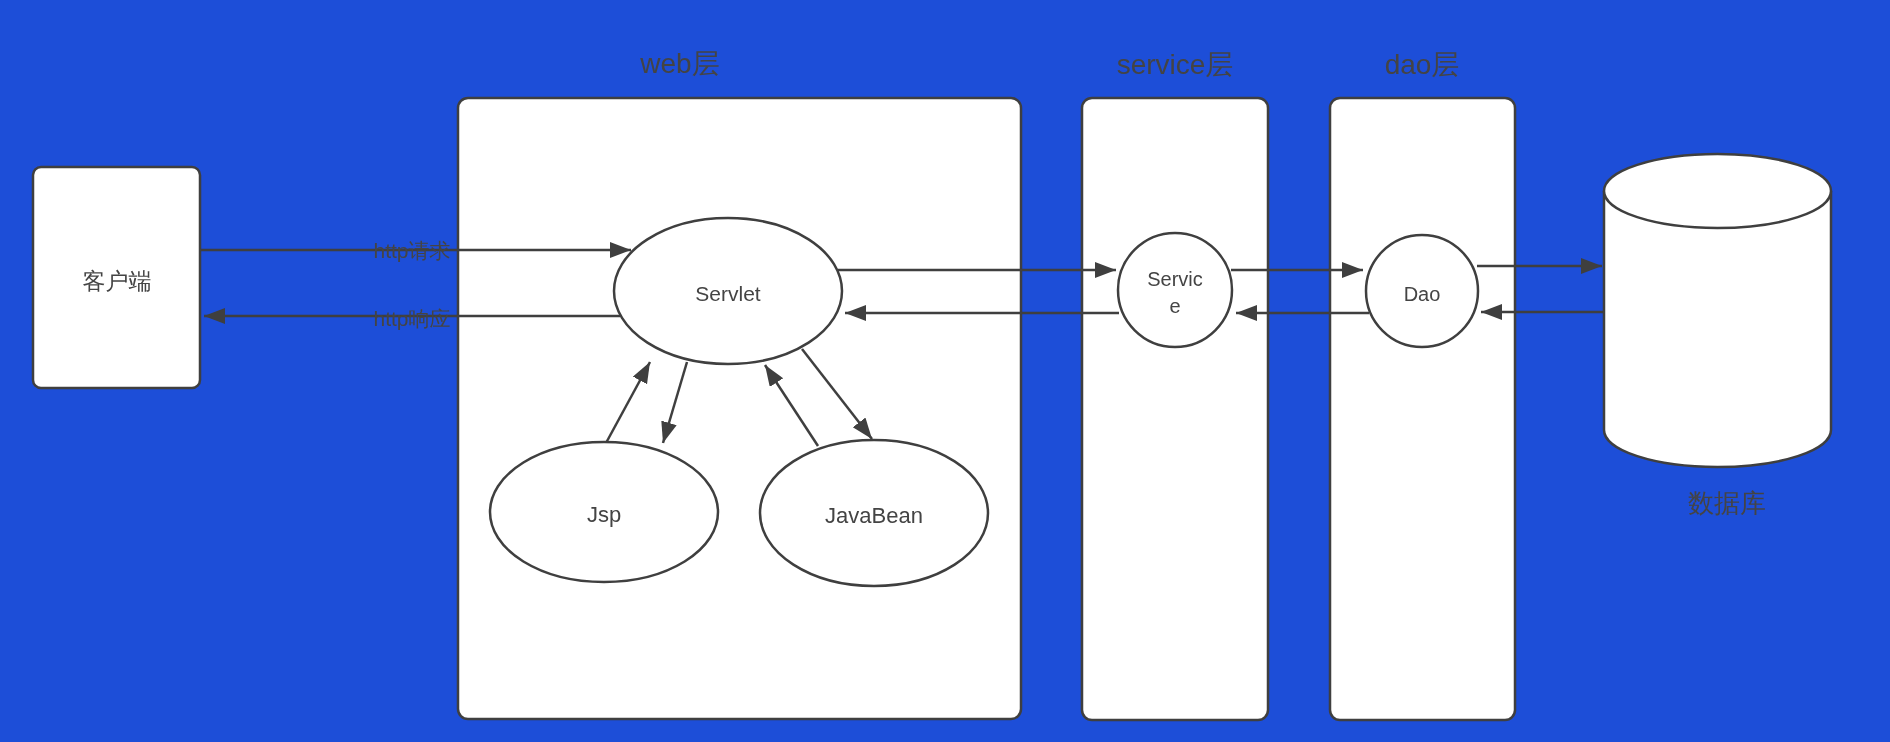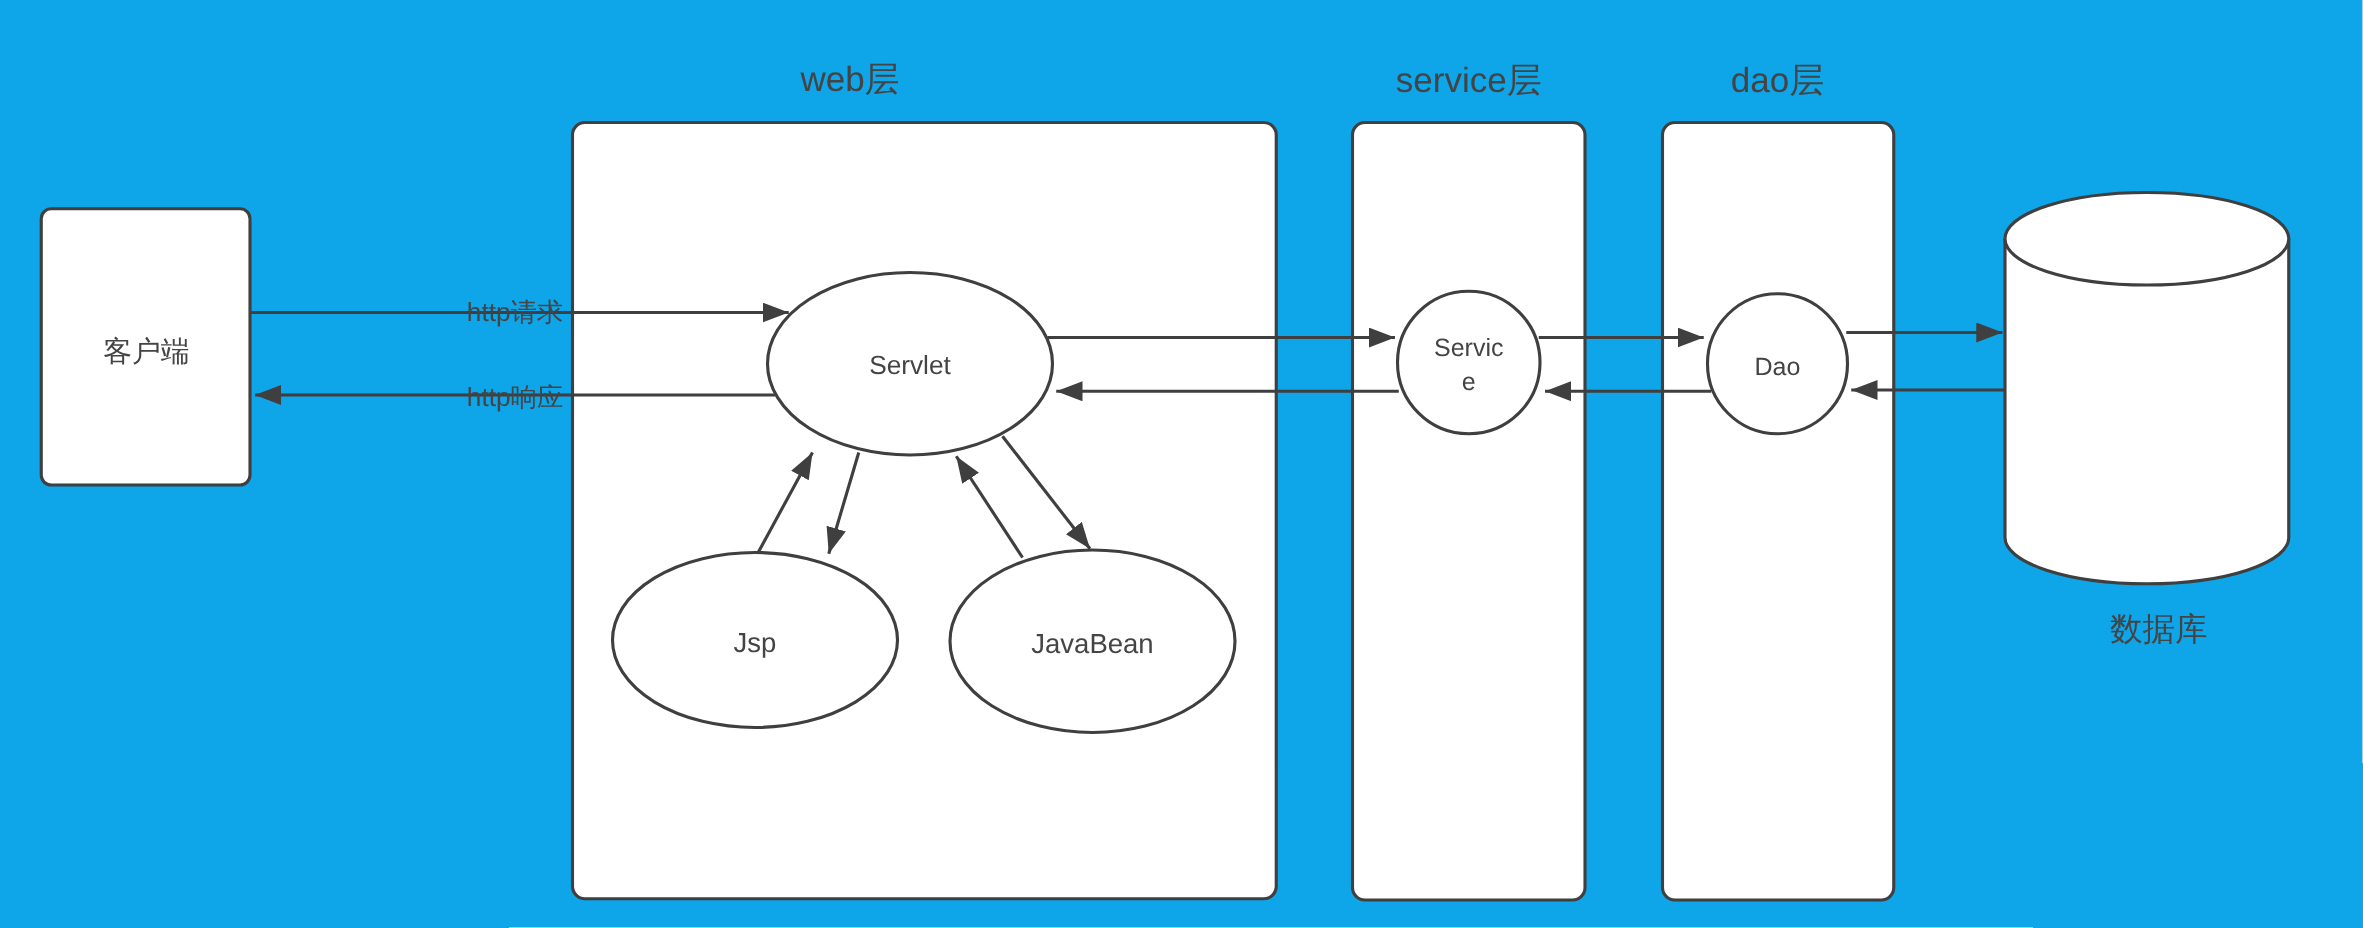--- a/index.html
+++ b/index.html
@@ -4,21 +4,21 @@
 <style>
   html, body {
     margin: 0;
     padding: 0;
     background: #ffffff;
   }
   .stage {
     position: relative;
     width: 1890px;
     height: 742px;
-    background: #0ea5e9;
+    background: #1d4ed8;
     font-family: "Liberation Sans", sans-serif;
     overflow: hidden;
   }
   svg { display: block; }
   text {
     font-family: "Liberation Sans", sans-serif;
     fill: #444444;
   }
   .layer-title { font-size: 28px; }
   .node-label  { font-size: 21px; }

